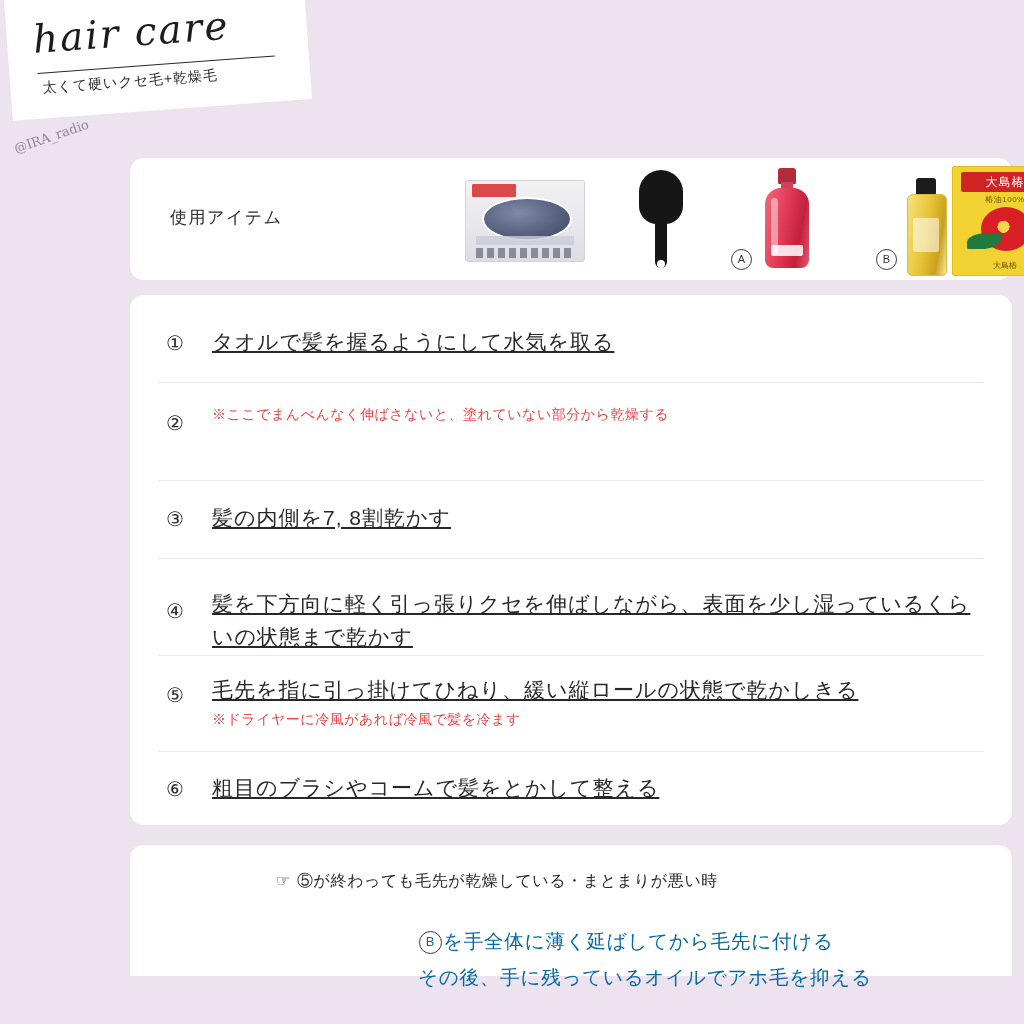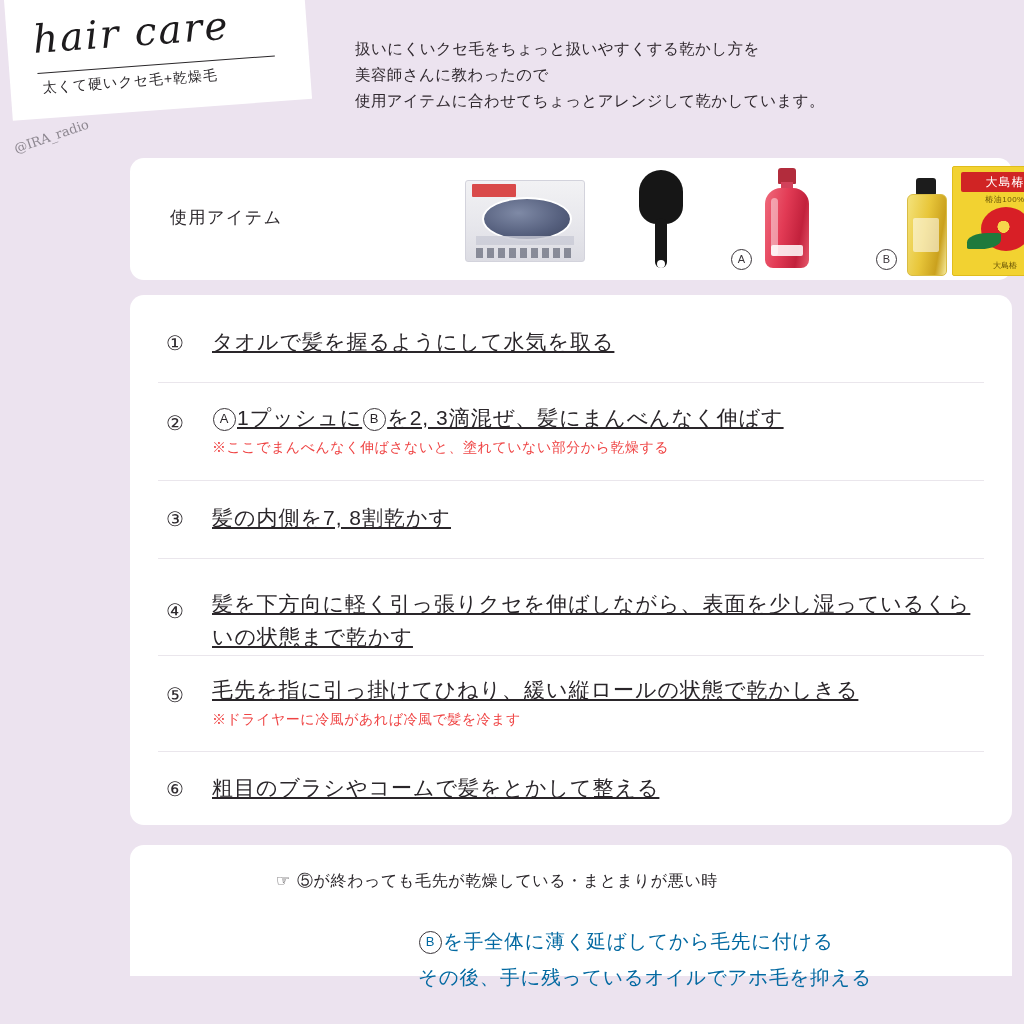--- a/index.html
+++ b/index.html
@@ -394,25 +394,20 @@
   <div class="logo-card">
     <div class="logo-inner">
       <div class="logo-title">hair care</div>
       <div class="logo-rule"></div>
       <div class="logo-sub">太くて硬いクセ毛+乾燥毛</div>
     </div>
   </div>
 
   <div class="handle">@IRA_radio</div>
 
-  <div class="header-desc">
-    <div>扱いにくいクセ毛をちょっと扱いやすくする乾かし方を</div>
-    <div>美容師さんに教わったので</div>
-    <div>使用アイテムに合わせてちょっとアレンジして乾かしています。</div>
-  </div>
 </div>
 
 <div class="card" id="items-card">
 
   <div class="items-label">使用アイテム</div>
 
   <div class="item" id="item-towel">
     <div class="towel-pack">
       <div class="tp-top"></div>
       <div class="tp-oval"></div>
@@ -464,21 +459,20 @@
     <div class="num" style="top:14px;">①</div>
     <div class="body" style="top:8px;">
       <div class="main">タオルで髪を握るようにして水気を取る</div>
     </div>
   </div>
   <div class="divider" style="top:87px;"></div>
 
   <div class="step" style="top:100px;">
     <div class="num" style="top:16px;">②</div>
     <div class="body" style="top:6px;">
-      <div class="main"><span class="circ">A</span><span>1プッシュに</span><span class="circ">B</span><span>を2, 3滴混ぜ、髪にまんべんなく伸ばす</span></div>
       <div class="sub">※ここでまんべんなく伸ばさないと、塗れていない部分から乾燥する</div>
     </div>
   </div>
   <div class="divider" style="top:185px;"></div>
 
   <div class="step" style="top:198px;">
     <div class="num" style="top:14px;">③</div>
     <div class="body" style="top:8px;">
       <div class="main">髪の内側を7, 8割乾かす</div>
     </div>

